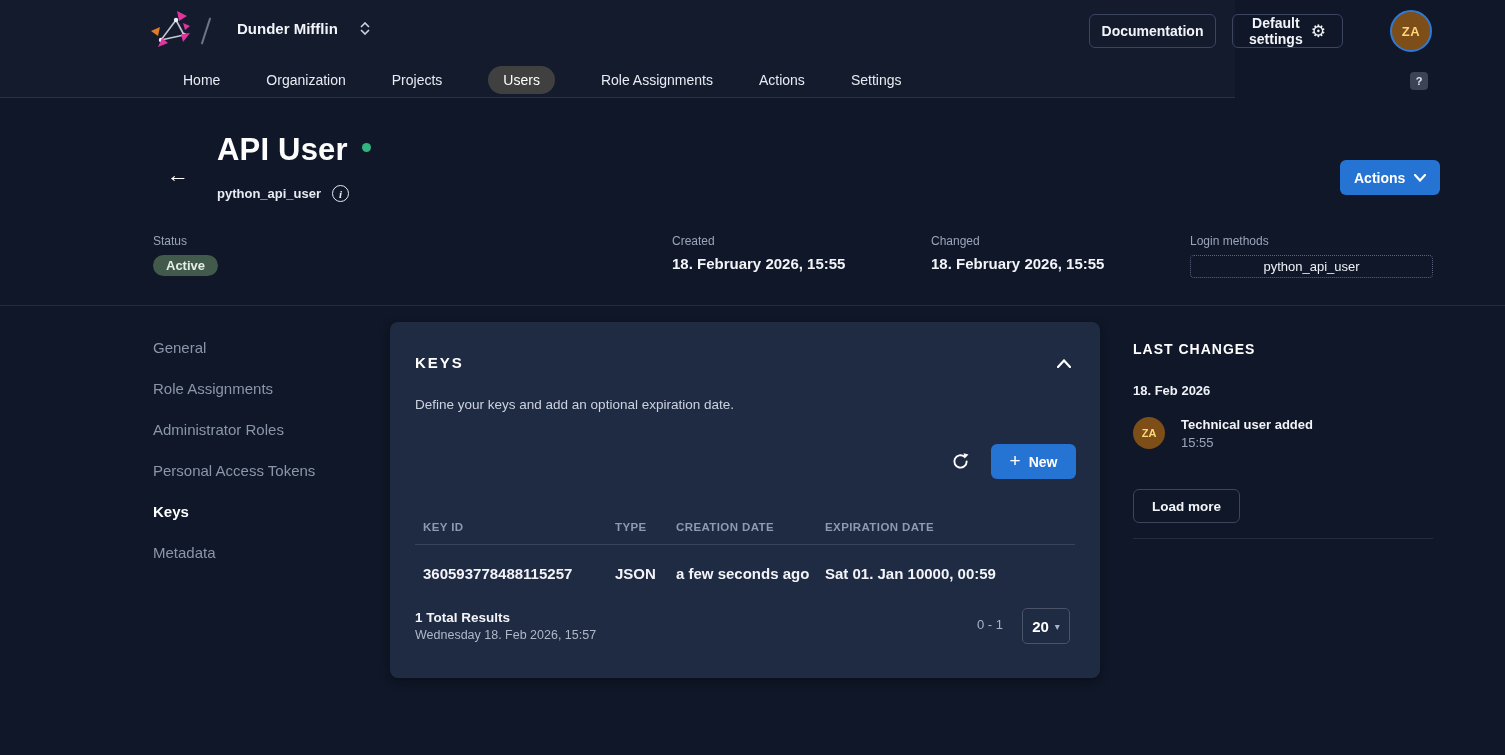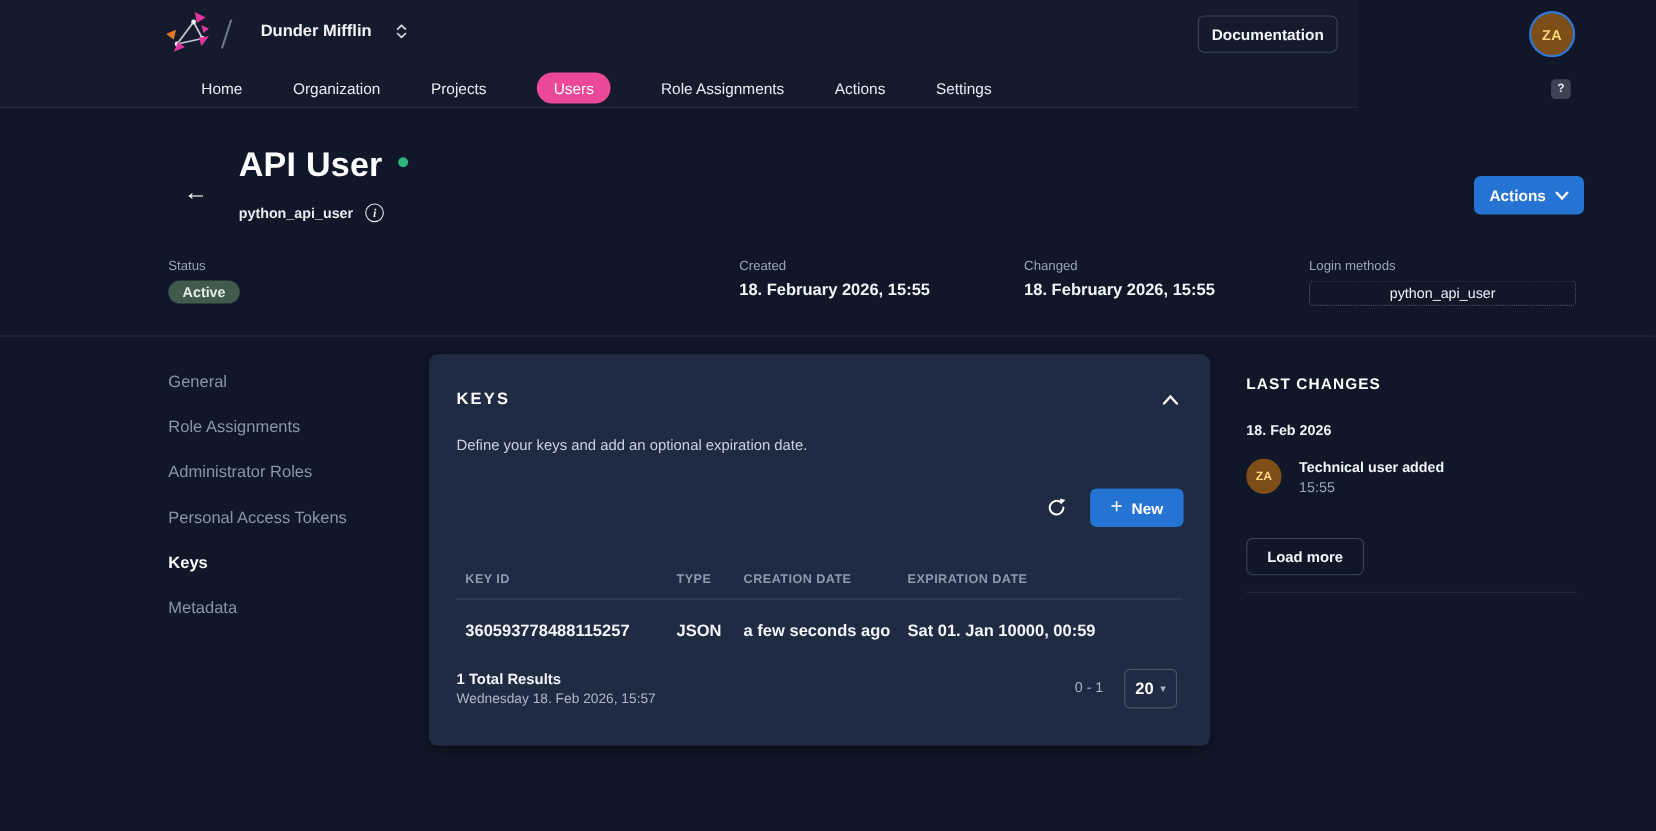--- a/index.html
+++ b/index.html
@@ -21,21 +21,21 @@
              color:#f2f4f8; font-size:14px; font-weight:bold; cursor:pointer; font-family:inherit; }
   .btn-doc { left:1089px; width:127px; justify-content:center; }
   .btn-settings { left:1232px; }
   .gear { font-size:17px; line-height:1; color:#f2f4f8; }
   .avatar-top { position:absolute; left:1390px; top:10px; width:42px; height:42px; border-radius:50%;
                 background:#7d4e17; border:2px solid #2f7ad8; display:flex; align-items:center; justify-content:center;
                 color:#fbd77e; font-size:13px; font-weight:bold; letter-spacing:.5px; cursor:pointer; }
 
   .nav { position:absolute; left:167px; top:66px; display:flex; align-items:center; gap:30px; }
   .nav-item { font-size:14px; font-weight:normal; color:#e8ebf2; cursor:pointer; padding:6px 0;margin-left:16px; }
-  .nav-item.active { background:#ec4899; color:#fff; border-radius:16px; padding:6px 15px; }
+  .nav-item.active { background:#404040; color:#fff; border-radius:16px; padding:6px 15px; }
   .help-btn { position:absolute; left:1410px; top:72px; width:18px; height:18px; background:#3b4355; border-radius:4px;
               color:#dfe3ea; font-size:11px; font-weight:bold; display:flex; align-items:center; justify-content:center; cursor:pointer; }
 
   
   .back-btn { position:absolute; left:163px; top:160px; width:30px; height:30px; font-size:22px; color:#fff;
               display:flex; align-items:center; justify-content:center; cursor:pointer; background:none; border:none; font-family:inherit; }
   .page-title-row { position:absolute; left:217px; top:132px; display:flex; align-items:center; gap:14px; }
   .page-title { font-size:31px; font-weight:600; color:#fdfdfe; letter-spacing:.2px; }
   .state-dot { width:9px; height:9px; border-radius:50%; background:#30b57f; margin-top:-6px; }
   .subtitle-row { position:absolute; left:217px; top:185px; display:flex; align-items:center; gap:11px; }
@@ -132,20 +132,24 @@
           </svg>
         <svg width="10" height="6" viewBox="0 0 10 6">
             <polyline points="1,1 5,5 9,1" fill="none" stroke="#cfd4de" stroke-width="1.6"></polyline>
           </svg>
       </span>
     </div>
 
     <button class="top-btn btn-doc">
       <span>Documentation</span>
     </button>
+    <button class="top-btn btn-settings">
+      <span>Default settings</span>
+      <span class="gear">⚙</span>
+    </button>
     <div class="avatar-top">
       <span>ZA</span>
     </div>
 
     <nav class="nav">
       <span class="nav-item">Home</span>
       <span class="nav-item">Organization</span>
       <span class="nav-item">Projects</span>
       <span class="nav-item active">Users</span>
       <span class="nav-item">Role Assignments</span>

